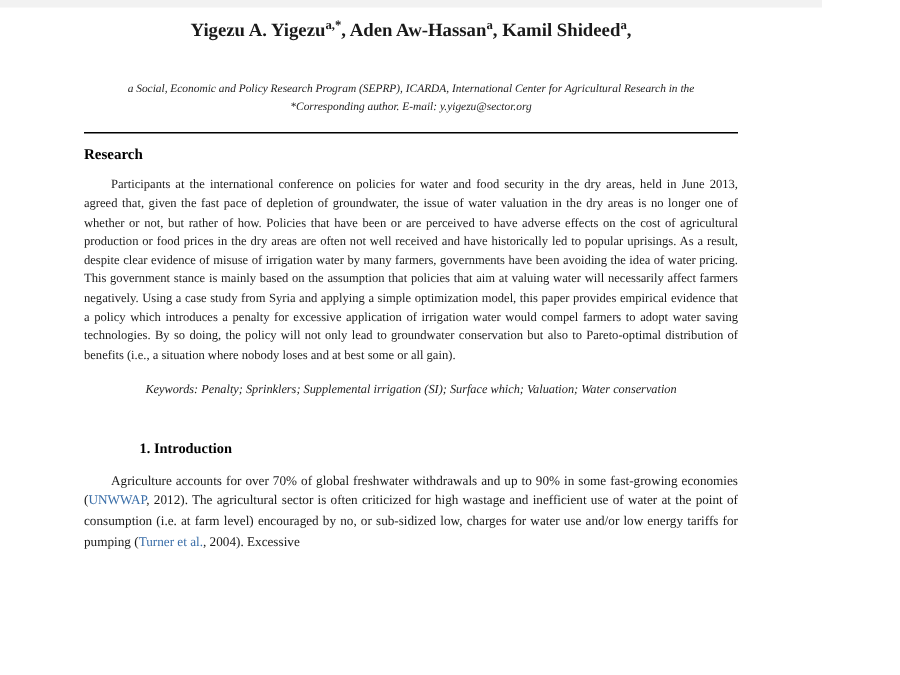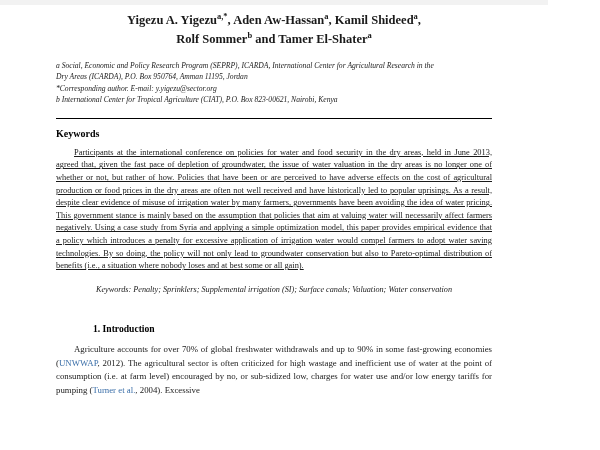--- a/index.html
+++ b/index.html
@@ -31,25 +31,25 @@
     line-height: 1.45;
     margin-top: 4px;
     color: #1a1a1a;
   }
   .authors .sup {
     font-size: 8.5px;
     vertical-align: super;
     font-weight: bold;
   }
   .affiliations {
-    text-align: left;
+    text-align: center;
     font-size: 7.6px;
     font-style: italic;
     line-height: 1.52;
-    margin-top: 11px;
+    margin-top: 24px;
     color: #222222;
   }
   .aff-line {
     display: block;
   }
   .rule {
     border: none;
     border-top: 1px solid #000000;
     margin: 12px 0 0 0;
     height: 0;
@@ -60,21 +60,20 @@
     margin-top: 9px;
     color: #000000;
   }
   .abstract-body {
     font-size: 8.4px;
     line-height: 1.5;
     text-align: justify;
     margin-top: 8px;
     text-indent: 18px;
     color: #1a1a1a;
-    text-decoration: underline;
   }
   .keywords {
     font-size: 8.2px;
     line-height: 1.5;
     text-align: center;
     margin-top: 11px;
     font-style: italic;
     color: #1a1a1a;
   }
   .keywords .kw-label {
@@ -117,41 +116,36 @@
 <div class="page">
 
   <div class="header-fade"></div>
 
   <div class="top-strip"></div>
 
   <div class="authors">
     <div>
       Yigezu A. Yigezu<span class="sup">a,*</span>, Aden Aw-Hassan<span class="sup">a</span>, Kamil Shideed<span class="sup">a</span>,
     </div>
-    <div>
-      Rolf Sommer<span class="sup">b</span> and Tamer El-Shater<span class="sup">a</span>
-    </div>
   </div>
 
   <div class="affiliations">
     <span class="aff-line">a Social, Economic and Policy Research Program (SEPRP), ICARDA, International Center for Agricultural Research in the</span>
-    <span class="aff-line">Dry Areas (ICARDA), P.O. Box 950764, Amman 11195, Jordan</span>
     <span class="aff-line">*Corresponding author. E-mail: y.yigezu@sector.org</span>
-    <span class="aff-line">b International Center for Tropical Agriculture (CIAT), P.O. Box 823-00621, Nairobi, Kenya</span>
   </div>
 
   <hr class="rule">
 
-  <div class="abstract-heading">Keywords</div>
+  <div class="abstract-heading">Research</div>
 
   <div class="abstract-body">Participants at the international conference on policies for water and food security in the dry areas, held in June 2013, agreed that, given the fast pace of depletion of groundwater, the issue of water valuation in the dry areas is no longer one of whether or not, but rather of how. Policies that have been or are perceived to have adverse effects on the cost of agricultural production or food prices in the dry areas are often not well received and have historically led to popular uprisings. As a result, despite clear evidence of misuse of irrigation water by many farmers, governments have been avoiding the idea of water pricing. This government stance is mainly based on the assumption that policies that aim at valuing water will necessarily affect farmers negatively. Using a case study from Syria and applying a simple optimization model, this paper provides empirical evidence that a policy which introduces a penalty for excessive application of irrigation water would compel farmers to adopt water saving technologies. By so doing, the policy will not only lead to groundwater conservation but also to Pareto-optimal distribution of benefits (i.e., a situation where nobody loses and at best some or all gain).</div>
 
   <div class="keywords">
     <span class="kw-label">Keywords:</span>
-    <span>Penalty; Sprinklers; Supplemental irrigation (SI); Surface canals; Valuation; Water conservation</span>
+    <span>Penalty; Sprinklers; Supplemental irrigation (SI); Surface which; Valuation; Water conservation</span>
   </div>
 
   <div class="section-heading">1. Introduction</div>
 
   <div class="section-body">
     <span>Agriculture accounts for over 70% of global freshwater withdrawals and up to 90% in some fast-growing economies (</span><span class="cite">UNWWAP</span><span>, 2012). The agricultural sector is often criticized for high wastage and inefficient use of water at the point of consumption (i.e. at farm level) encouraged by no, or sub-sidized low, charges for water use and/or low energy tariffs for pumping (</span><span class="cite-italic">Turner et al.</span><span>, 2004). Excessive</span>
   </div>
 
 </div>
 

